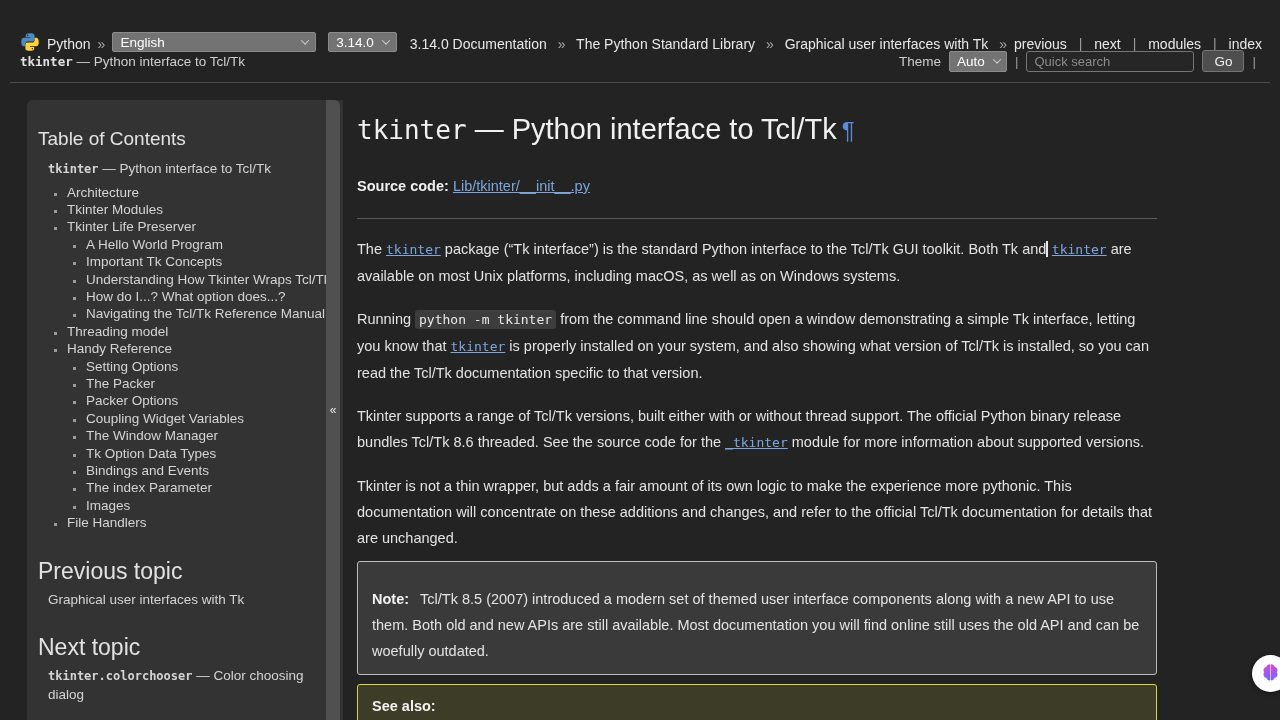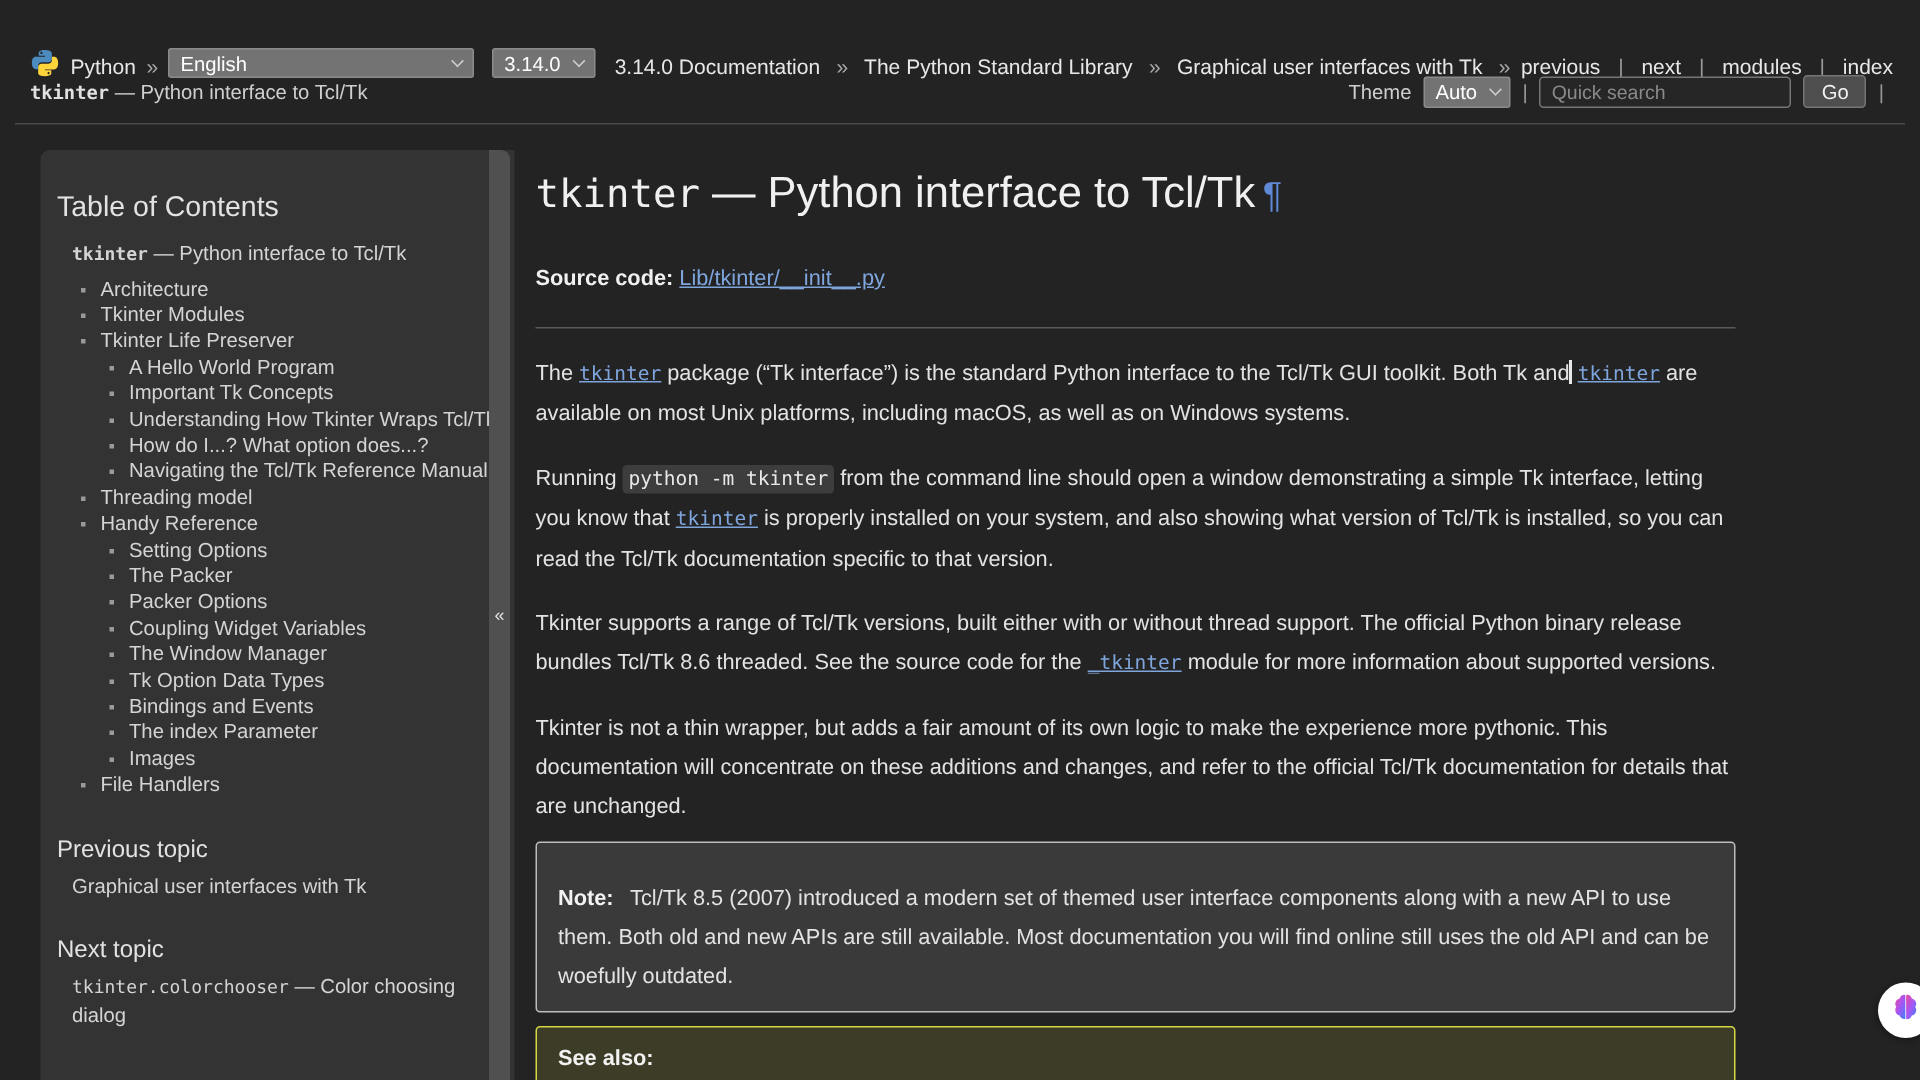--- a/index.html
+++ b/index.html
@@ -57,23 +57,23 @@
                     background:#505050; border-radius:0 6px 0 0; cursor:pointer;
                     display:flex; align-items:center; justify-content:center;
                     color:#e6e6e6; font-size:12px; }
   .sb-h3 { font-size:19px; font-weight:normal; color:#e2e2e2; margin:28px 0 10px 11px; }
   .toc-root { margin-left:21px; line-height:17.5px; display:block; }
   .toc-root code { font-weight:bold; font-size:12px; }
   ul.toc { list-style:square; margin:5px 0 0; padding-left:40px; }
   ul.toc ul { list-style:square; margin:0; padding-left:19px; }
   ul.toc li { line-height:17.4px; }
   ul.toc li::marker { color:#9a9a9a; font-size:11px; }
-  .sb-h4 { font-size:16px; font-weight:normal; color:#e2e2e2; margin:26px 0 6px 11px; }
+  .sb-h4 { font-size:23px; font-weight:normal; color:#e2e2e2; margin:26px 0 6px 11px; }
   .sb-topic-link { display:block; margin:0 14px 0 21px; line-height:17.5px; }
-  .sb-topic-link code { font-weight:normal; font-size:12px; }
+  .sb-topic-link code { font-weight:bold; font-size:12px; }
 
   
   .main { position:absolute; left:357px; top:100px; width:800px; }
   h1.page-title { font-size:29px; font-weight:normal; color:#f0f0f0; margin:10px 0 0; line-height:38px; }
   h1.page-title code { font-size:26px; }
   .pilcrow { color: var(--pilcrow, #6089d6); margin-left:5px; font-size:24px; }
   .source-line { margin-top:26px; line-height:20px; }
   .source-line b { color:#f0f0f0; }
   .doc-link { color: var(--link, #7fa5dd); text-decoration:underline; }
   hr.rule { border:none; border-top:1px solid #5a5a5a; margin:22px 0 0; }

